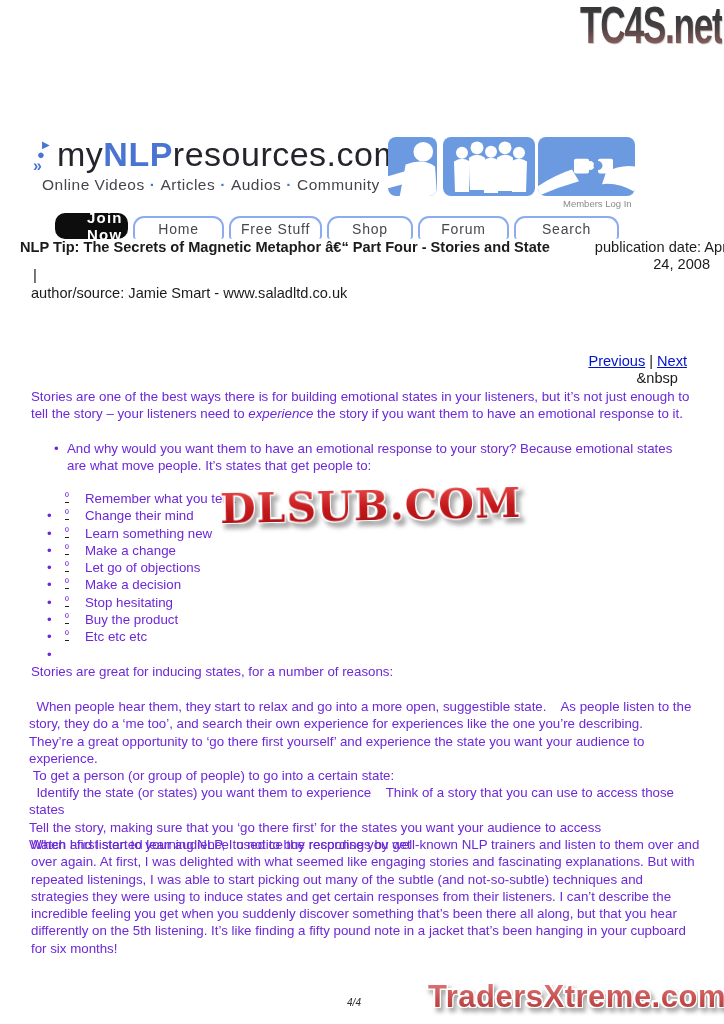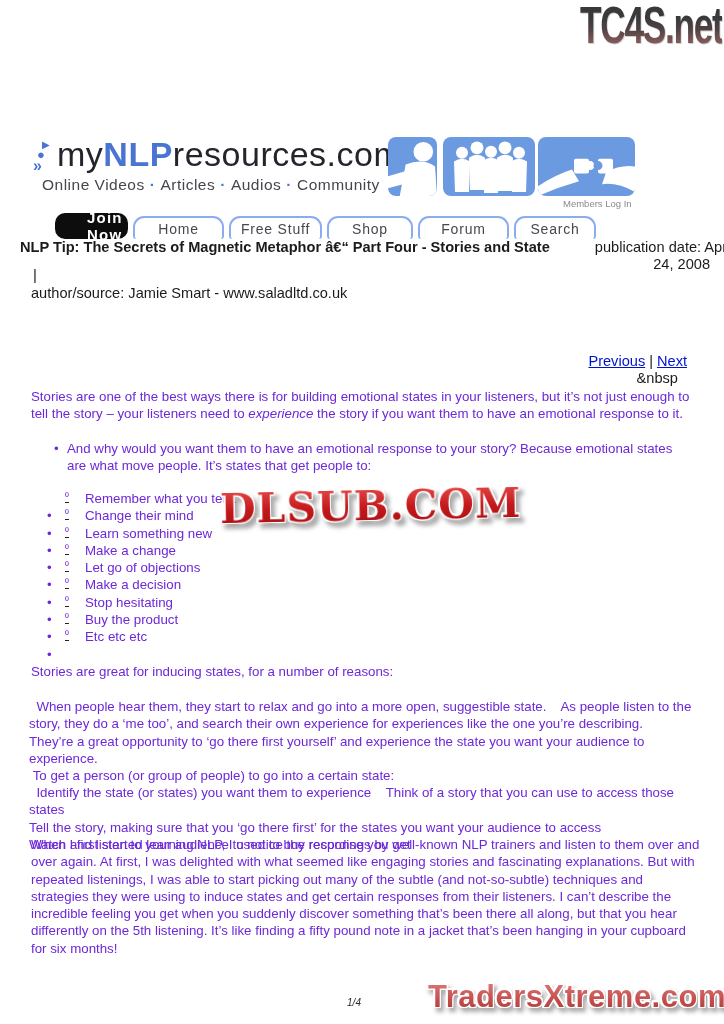--- a/index.html
+++ b/index.html
@@ -43,21 +43,21 @@
   .tab {
     height:23px; background:#fff; border:2px solid #8badf0; border-bottom:none;
     border-radius:11px 11px 3px 3px; color:#47474f; font-size:14px; letter-spacing:0.8px;
     display:flex; align-items:center; justify-content:center; cursor:pointer;
   }
   .tab.active {
     height:26px; background:#0d0d0d; border:none; border-radius:10px;
     color:#fff; font-weight:bold; font-size:15px; letter-spacing:1.2px;
   }
   .w-join{width:73px;padding-left:32px;} .w-home{width:91px;} .w-free{width:93px;}
-  .w-shop{width:86px;} .w-forum{width:91px;} .w-search{width:82px;}
+  .w-shop{width:86px;} .w-forum{width:91px;} .w-search{width:105px;}
 
   
   .title-line { position:absolute; left:20px; right:14px; top:239px; text-align:right; font-size:14.6px; white-space:nowrap; }
   .title-line .t-bold { font-weight:bold; }
   .title-line .t-pub { margin-left:9px;padding-left:36px; }
   .title-line2 { position:absolute; right:14px; top:256px; font-size:14.6px; }
   .pipe { position:absolute; left:33px; top:266px; font-size:15px; }
   .author { position:absolute; left:31px; top:285px; font-size:14.6px; }
 
   
@@ -192,16 +192,16 @@
   <div class="dlsub">DLSUB.COM</div>
 
   <div class="reasons bodytxt">Stories are great for inducing states, for a number of reasons:</div>
   <div class="p-when bodytxt">  When people hear them, they start to relax and go into a more open, suggestible state.    As people listen to the story, they do a ‘me too’, and search their own experience for experiences like the one you’re describing.    They’re a great opportunity to ‘go there first yourself’ and experience the state you want your audience to experience.
  To get a person (or group of people) to go into a certain state:</div>
   <div class="p-steps bodytxt">  Identify the state (or states) you want them to experience    Think of a story that you can use to access those states
 Tell the story, making sure that you ‘go there first’ for the states you want your audience to access
 Watch and listen to your audience to notice the response you get</div>
   <div class="p-learn bodytxt">When I first started learning NLP, I used to buy recordings by well-known NLP trainers and listen to them over and over again. At first, I was delighted with what seemed like engaging stories and fascinating explanations. But with repeated listenings, I was able to start picking out many of the subtle (and not-so-subtle) techniques and strategies they were using to induce states and get certain responses from their listeners. I can’t describe the incredible feeling you get when you suddenly discover something that’s been there all along, but that you hear differently on the 5th listening. It’s like finding a fifty pound note in a jacket that’s been hanging in your cupboard for six months!</div>
 
-  <div class="pageno">1/4</div>
+  <div class="pageno">4/4</div>
   <div class="traders">TradersXtreme.com</div>
 
 </div>
 
 </body></html>

